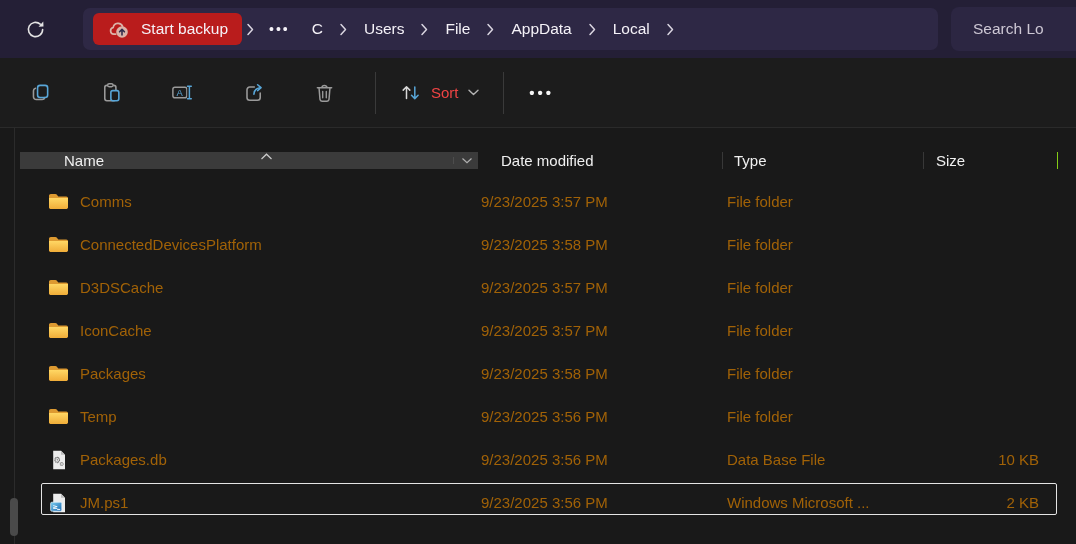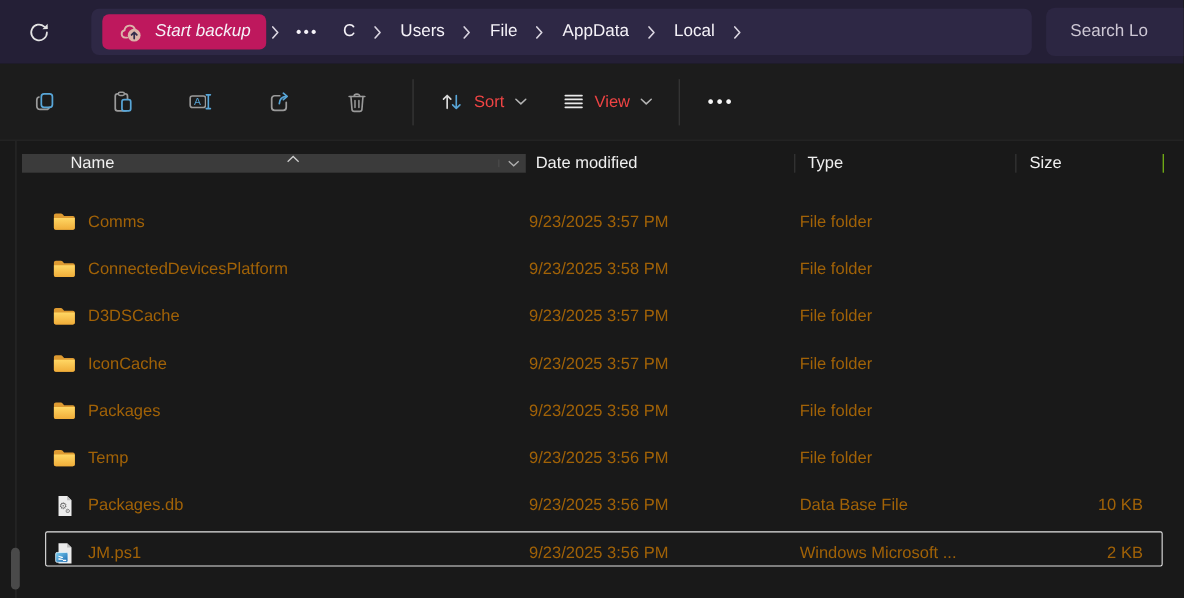--- a/index.html
+++ b/index.html
@@ -7,22 +7,22 @@
     font-family:"Liberation Sans","DejaVu Sans",sans-serif; }
   .screen { position:relative; width:1076px; height:544px; overflow:hidden; }
 
   
   .titlebar { position:absolute; top:0; left:0; right:0; height:58px;
     background:#241f36; display:flex; align-items:center; }
   .refresh-btn { width:38px; height:38px; margin-left:16px; border:none; background:transparent;
     display:flex; align-items:center; justify-content:center; border-radius:6px; cursor:pointer; flex:none; }
   .addressbar { margin-left:29px; width:855px; height:42px; background:#2e2845; border-radius:7px;
     display:flex; align-items:center; padding:0 10px; flex:none; }
-  .backup-seg { height:32px; background:#be185d; border-radius:6px; display:flex; align-items:center;
-    padding:0 14px; gap:9px; cursor:pointer; flex:none;font-style:italic; }
+  .backup-seg { height:32px; background:#b91c1c; border-radius:6px; display:flex; align-items:center;
+    padding:0 14px; gap:9px; cursor:pointer; flex:none; }
   .backup-seg span { color:#f5f2f8; font-size:15.5px; white-space:nowrap; }
   .crumb-sep { display:inline-flex; align-items:center; margin:0 4px; flex:none; }
   .crumb { color:#f5f2f8; font-size:15.5px; padding:0 12px; cursor:pointer; white-space:nowrap; flex:none; }
   .crumb.ellipsis { letter-spacing:2px; font-size:14px; padding:0 10px; }
   .crumbs { display:flex; align-items:center; }
   .searchbox { position:absolute; top:7px; right:-16px; width:141px; height:44px; background:#2c2642;
     border-radius:8px; display:flex; align-items:center; padding-left:22px; cursor:text; }
   .searchbox span { color:#cdc7d4; font-size:15.5px; white-space:nowrap; overflow:hidden; }
 
   
@@ -35,27 +35,27 @@
   .tbtn.labeled span.lbl { color:#ef4444; font-size:15px; }
   .tb-sep { width:1px; height:42px; background:#3a3a3a; margin:0 14px 0 2px; flex:none; }
   .more-dots { color:#f5f5f5; font-size:15px; letter-spacing:3px; font-weight:bold; }
 
   
   .content { position:absolute; top:128px; left:0; right:0; bottom:0; background:#191919; }
   .pane-divider { position:absolute; left:14px; top:0; bottom:0; width:1px; background:#2b2b2b; }
   .scroll-thumb { position:absolute; left:10px; top:370px; width:8px; height:38px;
     background:#4a4a4a; border-radius:4px; }
 
-  .header-row { margin-left:15px; height:41px; display:flex; align-items:center; }
+  .header-row { margin-left:15px; height:41px; display:flex; align-items:flex-end; }
   .hcell { display:flex; align-items:center; color:#f0f0f0; font-size:15px; cursor:pointer; }
   .hcell.name { width:458px; margin-left:5px; background:#3b3b3b; padding-left:44px; position:relative; }
   .sort-caret { position:absolute; left:240px; top:1px; line-height:0; }
   .name-div { position:absolute; right:24px; top:5px; bottom:5px; width:1px; background:#4d4d4d; }
   .filter-chev { position:absolute; right:5px; top:50%; transform:translateY(-50%); line-height:0; }
-  .hcell.date { width:244px; padding-left:9px; }
+  .hcell.date { width:244px; padding-left:23px; }
   .hcell.type { width:201px; padding-left:11px; border-left:1px solid #383838; }
   .hcell.size { width:135px; padding-left:12px; border-left:1px solid #383838; border-right:1px solid #84cc16; }
 
   .rows { padding-top:11px; }
   .row { margin-left:14px; width:1048px; height:43px; display:flex; align-items:center;
     position:relative; cursor:default; }
   .row.selected::before { content:""; position:absolute; left:27px; top:2px; width:1014px; height:30px;
     border:1px solid #e4e4e4; border-radius:2px; pointer-events:none; }
   .cell { color:#a16207; font-size:15px; white-space:nowrap; }
   .cell.name { width:458px; display:flex; align-items:center; padding-left:34px; gap:11px; }
@@ -175,29 +175,20 @@
       <svg width="22" height="21" viewBox="0 0 22 20">
         <path d="M6.5 16 V4.6 M3.2 7.6 l3.3 -3.3 3.3 3.3" fill="none" stroke="#d9d9d9" stroke-width="1.5" stroke-linecap="round" stroke-linejoin="round"></path>
         <path d="M14.8 4.4 v11.4 M11.5 12.8 l3.3 3.3 3.3 -3.3" fill="none" stroke="#58a6d8" stroke-width="1.5" stroke-linecap="round" stroke-linejoin="round"></path>
       </svg>
       <span class="lbl">Sort</span>
       <svg width="11" height="7" viewBox="0 0 11 7">
           <path d="M1 1.2 l4.5 4.2 4.5 -4.2" fill="none" stroke="#b4b4b4" stroke-width="1.4" stroke-linecap="round" stroke-linejoin="round"></path>
         </svg>
     </button>
 
-    <button class="tbtn labeled">
-      <svg width="21" height="21" viewBox="0 0 20 20">
-        <path d="M2.8 4.6 h14.4 M2.8 8 h14.4 M2.8 11.4 h14.4 M2.8 14.8 h14.4" stroke="#eaeaea" stroke-width="1.5" stroke-linecap="round"></path>
-      </svg>
-      <span class="lbl">View</span>
-      <svg width="11" height="7" viewBox="0 0 11 7">
-          <path d="M1 1.2 l4.5 4.2 4.5 -4.2" fill="none" stroke="#b4b4b4" stroke-width="1.4" stroke-linecap="round" stroke-linejoin="round"></path>
-        </svg>
-    </button>
 
     <span class="tb-sep"></span>
 
     <button class="tbtn icon-only" style="margin-left:2px;">
       <span class="more-dots">•••</span>
     </button>
   </div>
 
   <div class="content">
     <div class="pane-divider"></div>

